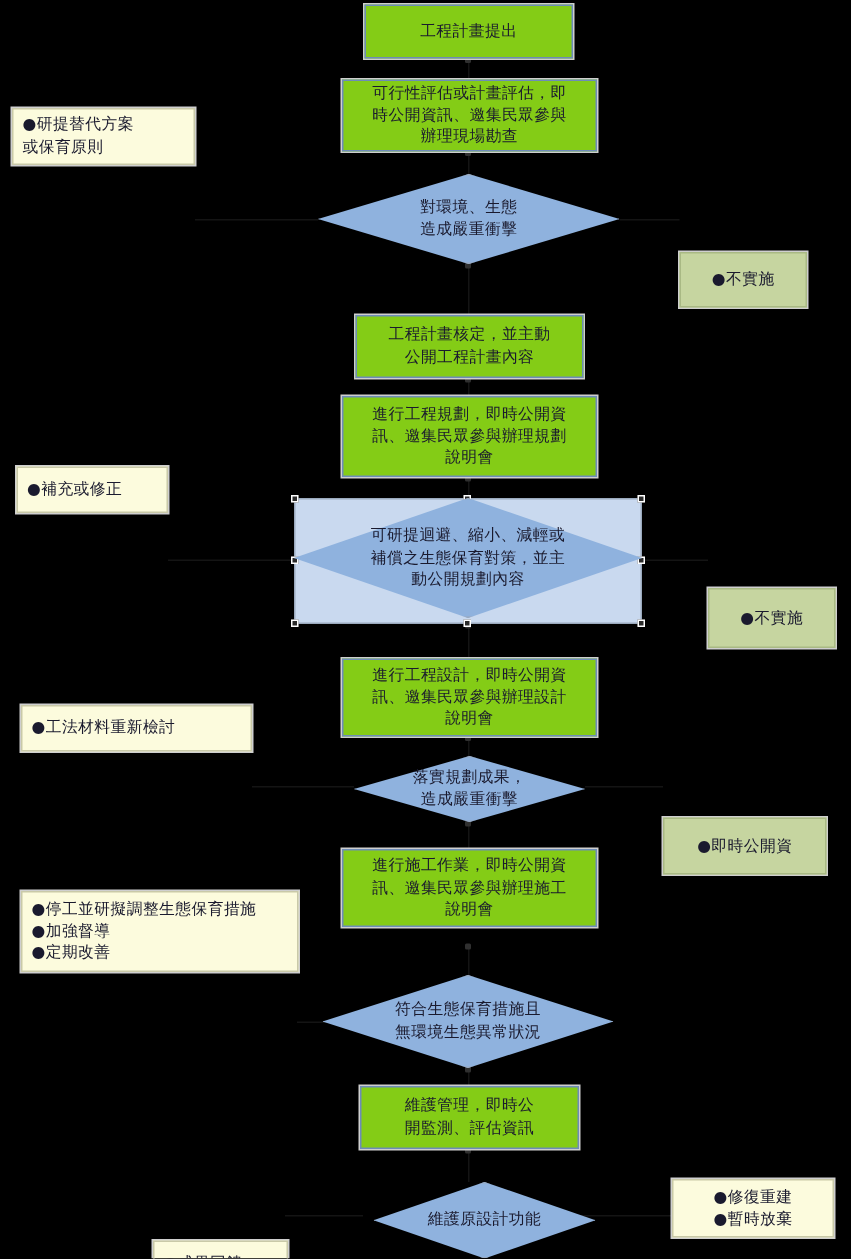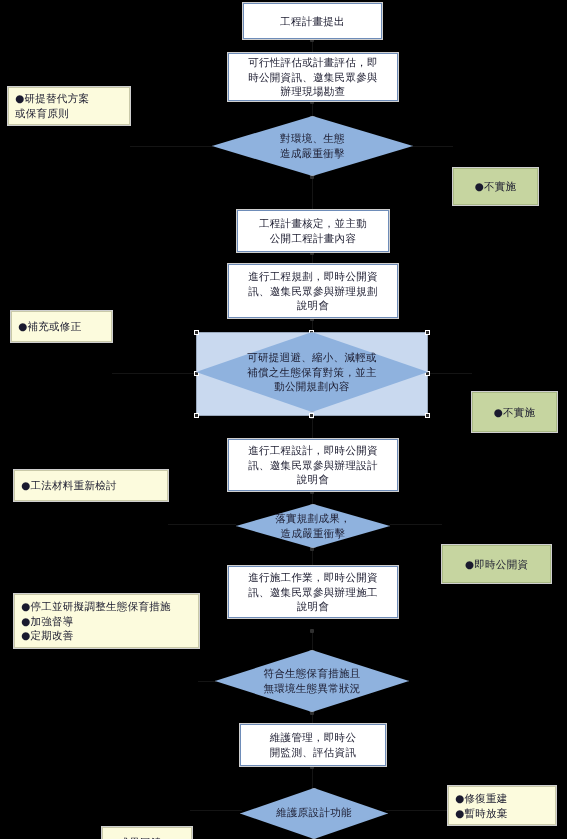--- a/index.html
+++ b/index.html
@@ -29,21 +29,21 @@
     text-align: center;
     color: #1a1a2e;
     font-size: 10.5px;
     line-height: 1.42;
     letter-spacing: 0.3px;
     white-space: pre-line;
   }
 
   
   .process {
-    background: #ffffff;
+    background: #84cc16;
     border: 1px solid #6E8CB8;
     box-shadow: 0 0 0 1px #cfcfcf;
     padding: 2px 4px;
   }
 
   
   .note {
     background: #FCFBDD;
     border: 1px solid #C9C9A8;
     box-shadow: 0 0 0 1px #cfcfcf;
@@ -158,21 +158,21 @@
   <div class="node process" style="left:243px; top:3px; width:139px; height:36px;">
     <span>工程計畫提出</span>
   </div>
 
   <div class="node process" style="left:228px; top:53px; width:170px; height:48px;">
     <span>可行性評估或計畫評估，即
 時公開資訊、邀集民眾參與
 辦理現場勘查</span>
   </div>
 
-  <div class="node note" style="left:8px; top:87px; width:122px; height:38px;">
+  <div class="node note" style="left:8px; top:72px; width:122px; height:38px;">
     <span>●研提替代方案
 或保育原則</span>
   </div>
 
   <div class="node decision" style="left:212px; top:116px; width:201px; height:60px;">
     <div class="dia-shape"></div>
     <span class="dia-label">對環境、生態
 造成嚴重衝擊</span>
   </div>
 
@@ -256,23 +256,23 @@
 
   <div class="node process" style="left:240px; top:724px; width:146px; height:42px;">
     <span>維護管理，即時公
 開監測、評估資訊</span>
   </div>
 
   <div class="node note" style="left:102px; top:791px; width:90px; height:30px;margin-top:36px;">
     <span>●成果回饋</span>
   </div>
 
-  <div class="node decision" style="left:240px; top:788px; width:148px; height:51px;font-family:Liberation Serif, serif;">
+  <div class="node decision" style="left:249px; top:788px; width:148px; height:51px;">
     <div class="dia-shape"></div>
     <span class="dia-label">維護原設計功能</span>
   </div>
 
-  <div class="node note" style="left:448px; top:786px; width:108px; height:39px;">
+  <div class="node note" style="left:448px; top:786px; width:108px; height:39px;justify-content:center;">
     <span>●修復重建
 ●暫時放棄</span>
   </div>
 
 </div>
 
 </body></html>

